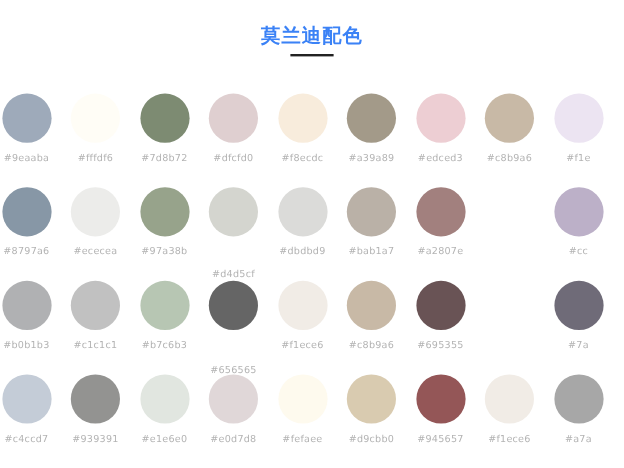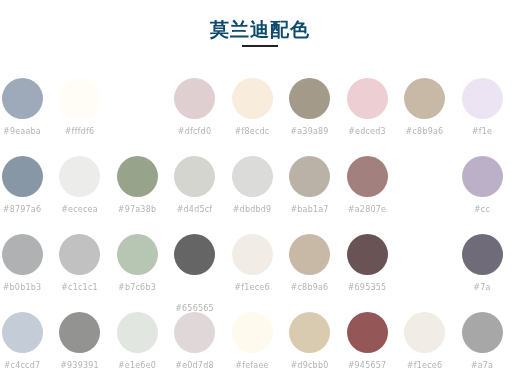--- a/index.html
+++ b/index.html
@@ -25,26 +25,26 @@
     left: 0;
     width: 520px;
     height: 62px;
     display: flex;
     flex-direction: column;
     align-items: center;
     justify-content: flex-start;
   }
   .title {
     margin-top: 22px;
-    font-size: 19px;
+    font-size: 16px;
     font-weight: bold;
-    color: #0c4a6e;
+    color: #3b82f6;
     letter-spacing: 1px;
     line-height: 18px;
-    font-family: Liberation Mono, monospace;
+    font-family: Liberation Serif, serif;
   }
   .title-rule {
     margin-top: 5px;
     width: 36px;
     height: 2px;
     background: #222222;
   }
   .palette {
     position: absolute;
     top: 78px;
@@ -92,20 +92,24 @@
   <div class="palette">
       <div class="swatch-row">
         <div class="swatch" style="left: -7px;">
           <span class="dot" style="background: rgb(158, 170, 186);"></span>
           <span class="hexlabel">#9eaaba</span>
         </div>
         <div class="swatch" style="left: 50.5px;">
           <span class="dot" style="background: rgb(255, 253, 246);"></span>
           <span class="hexlabel">#fffdf6</span>
         </div>
+        <div class="swatch" style="left: 108px;">
+          <span class="dot" style="background: rgb(125, 139, 114);"></span>
+          <span class="hexlabel">#7d8b72</span>
+        </div>
         <div class="swatch" style="left: 165.5px;">
           <span class="dot" style="background: rgb(223, 207, 208);"></span>
           <span class="hexlabel">#dfcfd0</span>
         </div>
         <div class="swatch" style="left: 223px;">
           <span class="dot" style="background: rgb(248, 236, 220);"></span>
           <span class="hexlabel">#f8ecdc</span>
         </div>
         <div class="swatch" style="left: 280.5px;">
           <span class="dot" style="background: rgb(163, 154, 137);"></span>
@@ -130,21 +134,21 @@
           <span class="hexlabel">#8797a6</span>
         </div>
         <div class="swatch" style="left: 50.5px;">
           <span class="dot" style="background: rgb(236, 236, 234);"></span>
           <span class="hexlabel">#ececea</span>
         </div>
         <div class="swatch" style="left: 108px;">
           <span class="dot" style="background: rgb(151, 163, 139);"></span>
           <span class="hexlabel">#97a38b</span>
         </div>
-        <div class="swatch" style="left: 165.5px;">
+        <div class="swatch" style="left: 165.5px; gap: 19px;">
           <span class="dot" style="background: rgb(212, 213, 207);"></span>
           <span class="hexlabel">#d4d5cf</span>
         </div>
         <div class="swatch" style="left: 223px;">
           <span class="dot" style="background: rgb(219, 219, 217);"></span>
           <span class="hexlabel">#dbdbd9</span>
         </div>
         <div class="swatch" style="left: 280.5px;">
           <span class="dot" style="background: rgb(186, 177, 167);"></span>
           <span class="hexlabel">#bab1a7</span>

